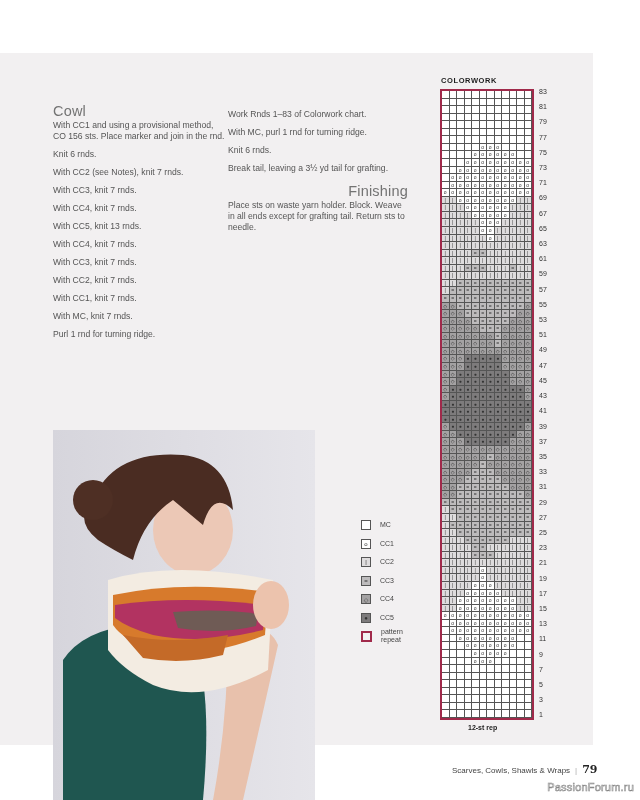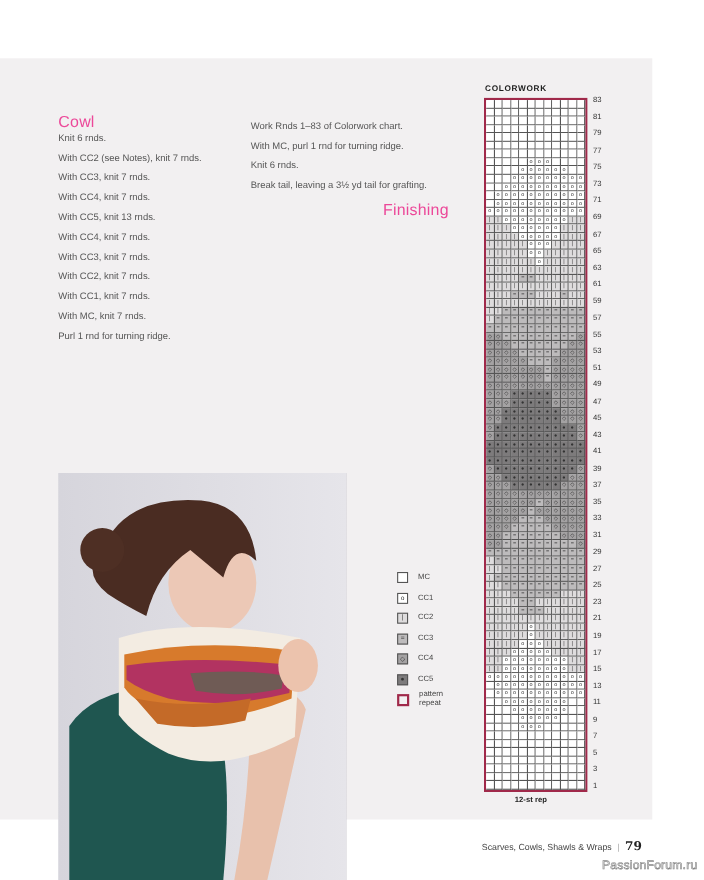--- a/index.html
+++ b/index.html
@@ -1,53 +1,54 @@
 <!DOCTYPE html>
 <html><head>
 <meta charset="utf-8">
 <style>
   html,body{margin:0;padding:0;}
   body{width:640px;height:800px;background:#ffffff;position:relative;overflow:hidden;font-family:"Liberation Sans","DejaVu Sans",sans-serif;color:#4a4a4a;}
   .panel{position:absolute;left:0;top:53px;width:593px;height:692px;background:#f2f0f1;}
   .col{position:absolute;font-size:8.6px;line-height:11px;color:#555;}
   .col p{margin:0 0 7px 0;}
-  .h{font-size:14.5px;color:#ec4899;margin:0 0 3px 0;font-weight:normal;letter-spacing:0.2px;}
+  .h{font-size:14.5px;color:#737373;margin:0 0 3px 0;font-weight:normal;letter-spacing:0.2px;}
   #col1{left:53px;top:106px;width:175px;}
   #col2{left:228px;top:109px;width:180px;}
   #col2 .h{margin-top:12px;text-align:right;}
   .chart-title{position:absolute;left:441px;top:76px;font-size:7.5px;font-weight:bold;color:#1d1d1d;letter-spacing:0.6px;}
   .grid{position:absolute;left:440px;top:89px;width:94px;height:631px;border:2px solid #a0294a;box-sizing:border-box;display:grid;grid-template-columns:repeat(12,1fr);grid-template-rows:repeat(83,1fr);background:#fff;}
   .cell{border-right:0.6px solid #555;border-bottom:0.6px solid #555;box-sizing:border-box;font-size:5px;line-height:6px;text-align:center;color:#333;overflow:hidden;}
   .c-mc{background:#ffffff;}
   .c-cc1{background:#ffffff;}
   .c-cc2{background:#dedcdd;}
   .c-cc3{background:#bdbbbc;}
   .c-cc4{background:#a4a2a3;}
   .c-cc5{background:#7d7b7c;}
   .rownums{position:absolute;left:539px;top:89px;height:631px;width:20px;}
   .rownum{position:absolute;left:0;font-size:7px;color:#333;}
   .rep{position:absolute;left:468px;top:724px;font-size:7px;font-weight:bold;color:#1d1d1d;}
   .legend{position:absolute;left:361px;top:516px;}
   .leg{display:flex;align-items:center;height:18.5px;}
   .sw{width:10px;height:10px;border:1px solid #555;box-sizing:border-box;display:flex;align-items:center;justify-content:center;font-size:6px;color:#333;margin-right:9px;}
   .leg span.lbl{font-size:7px;color:#444;line-height:8.5px;}
   .photo{position:absolute;left:53px;top:430px;width:262px;height:370px;overflow:hidden;background:linear-gradient(90deg,#d9d8de 0%,#e4e3e8 60%,#cfcdd4 100%);}
-  .footer{position:absolute;left:438px;top:763px;font-size:8px;color:#444;}
+  .footer{position:absolute;left:452px;top:763px;font-size:8px;color:#444;}
   .footer .sep{color:#aaa;margin:0 5px;}
   .footer .pg{font-family:"DejaVu Serif",serif;font-weight:bold;font-size:11px;color:#222;}
   .wm{position:absolute;right:6px;top:781px;font-size:11px;color:#fff;-webkit-text-stroke:0.6px #888;letter-spacing:0.2px;}
 </style>
 </head>
 <body>
 
 <div class="panel"></div>
 
 <div id="col1" class="col">
   <h2 class="h">Cowl</h2>
   <div id="cowl-paras">
+      <p>With CC1 and using a provisional method, CO 156 sts. Place marker and join in the rnd.</p>
       <p>Knit 6 rnds.</p>
       <p>With CC2 (see Notes), knit 7 rnds.</p>
       <p>With CC3, knit 7 rnds.</p>
       <p>With CC4, knit 7 rnds.</p>
       <p>With CC5, knit 13 rnds.</p>
       <p>With CC4, knit 7 rnds.</p>
       <p>With CC3, knit 7 rnds.</p>
       <p>With CC2, knit 7 rnds.</p>
       <p>With CC1, knit 7 rnds.</p>
       <p>With MC, knit 7 rnds.</p>
@@ -57,20 +58,21 @@
 
 <div id="col2" class="col">
   <div id="col2-paras">
       <p>Work Rnds 1–83 of Colorwork chart.</p>
       <p>With MC, purl 1 rnd for turning ridge.</p>
       <p>Knit 6 rnds.</p>
       <p>Break tail, leaving a 3½ yd tail for grafting.</p>
     </div>
   <h2 class="h">Finishing</h2>
   <div id="fin-paras">
+      <p>Place sts on waste yarn holder. Block. Weave in all ends except for grafting tail. Return sts to needle.</p>
     </div>
 </div>
 
 <div class="chart-title">COLORWORK</div>
 <div class="grid" id="grid">
     <div class="cell c-mc"></div>
     <div class="cell c-mc"></div>
     <div class="cell c-mc"></div>
     <div class="cell c-mc"></div>
     <div class="cell c-mc"></div>

